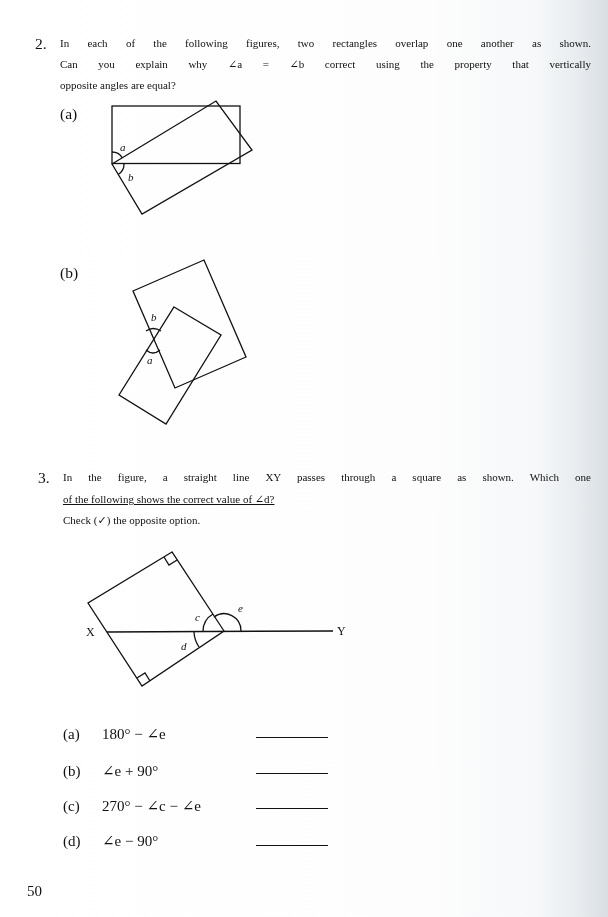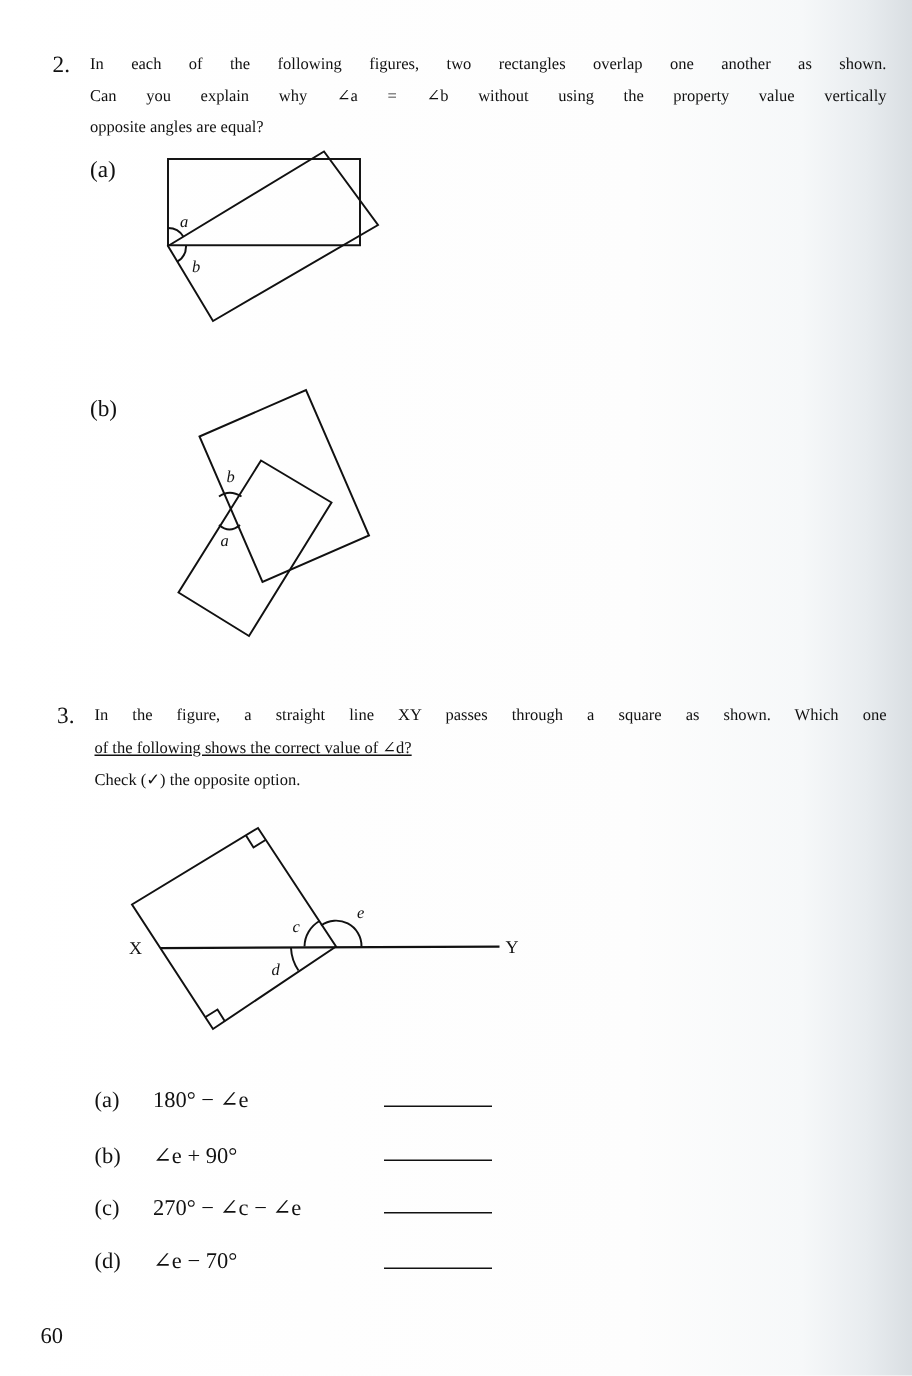--- a/index.html
+++ b/index.html
@@ -18,21 +18,21 @@
   .fig-label-up { font-family:"Liberation Serif", serif; font-size:12px; fill:#111; }
   .opt { position:absolute; font-size:15px; line-height:20px; white-space:nowrap; }
   .blank { position:absolute; height:0; border-top:1.3px solid #111; width:72px; }
   .pg { position:absolute; font-size:15px; }
 </style>
 </head>
 <body>
 
 <div class="qnum" style="left:35px; top:33px;">2.</div>
 <div class="txt justify" style="left:60px; top:33px; width:531px;">In each of the following figures, two rectangles overlap one another as shown.</div>
-<div class="txt justify" style="left:60px; top:54px; width:531px;">Can you explain why ∠a = ∠b without using the property value vertically</div>
+<div class="txt justify" style="left:60px; top:54px; width:531px;">Can you explain why ∠a = ∠b correct using the property that vertically</div>
 <div class="txt" style="left:60px; top:75px;">opposite angles are equal?</div>
 
 <div class="lbl" style="left:60px; top:105px;">(a)</div>
 <div class="lbl" style="left:60px; top:264px;">(b)</div>
 
 <svg class="fig" width="608" height="917">
 
   <g fill="none" stroke="#111" stroke-width="1.3">
     <rect x="112" y="106" width="128" height="57.5"></rect>
     <polygon points="112,164 216,101 252,150 142,214"></polygon>
@@ -82,16 +82,16 @@
 
 <div class="opt" style="left:63px; top:761px;">(b)</div>
 <div class="opt" style="left:102px; top:761px;text-align:right;">∠e + 90°</div>
 <div class="blank" style="left:256px; top:773px;"></div>
 
 <div class="opt" style="left:63px; top:796px;">(c)</div>
 <div class="opt" style="left:102px; top:796px;">270° − ∠c − ∠e</div>
 <div class="blank" style="left:256px; top:808px;"></div>
 
 <div class="opt" style="left:63px; top:831px;">(d)</div>
-<div class="opt" style="left:102px; top:831px;">∠e − 70°</div>
+<div class="opt" style="left:102px; top:831px;">∠e − 90°</div>
 <div class="blank" style="left:256px; top:845px;"></div>
 
-<div class="pg" style="left:27px; top:883px;">60</div>
+<div class="pg" style="left:27px; top:883px;">50</div>
 
 </body></html>

